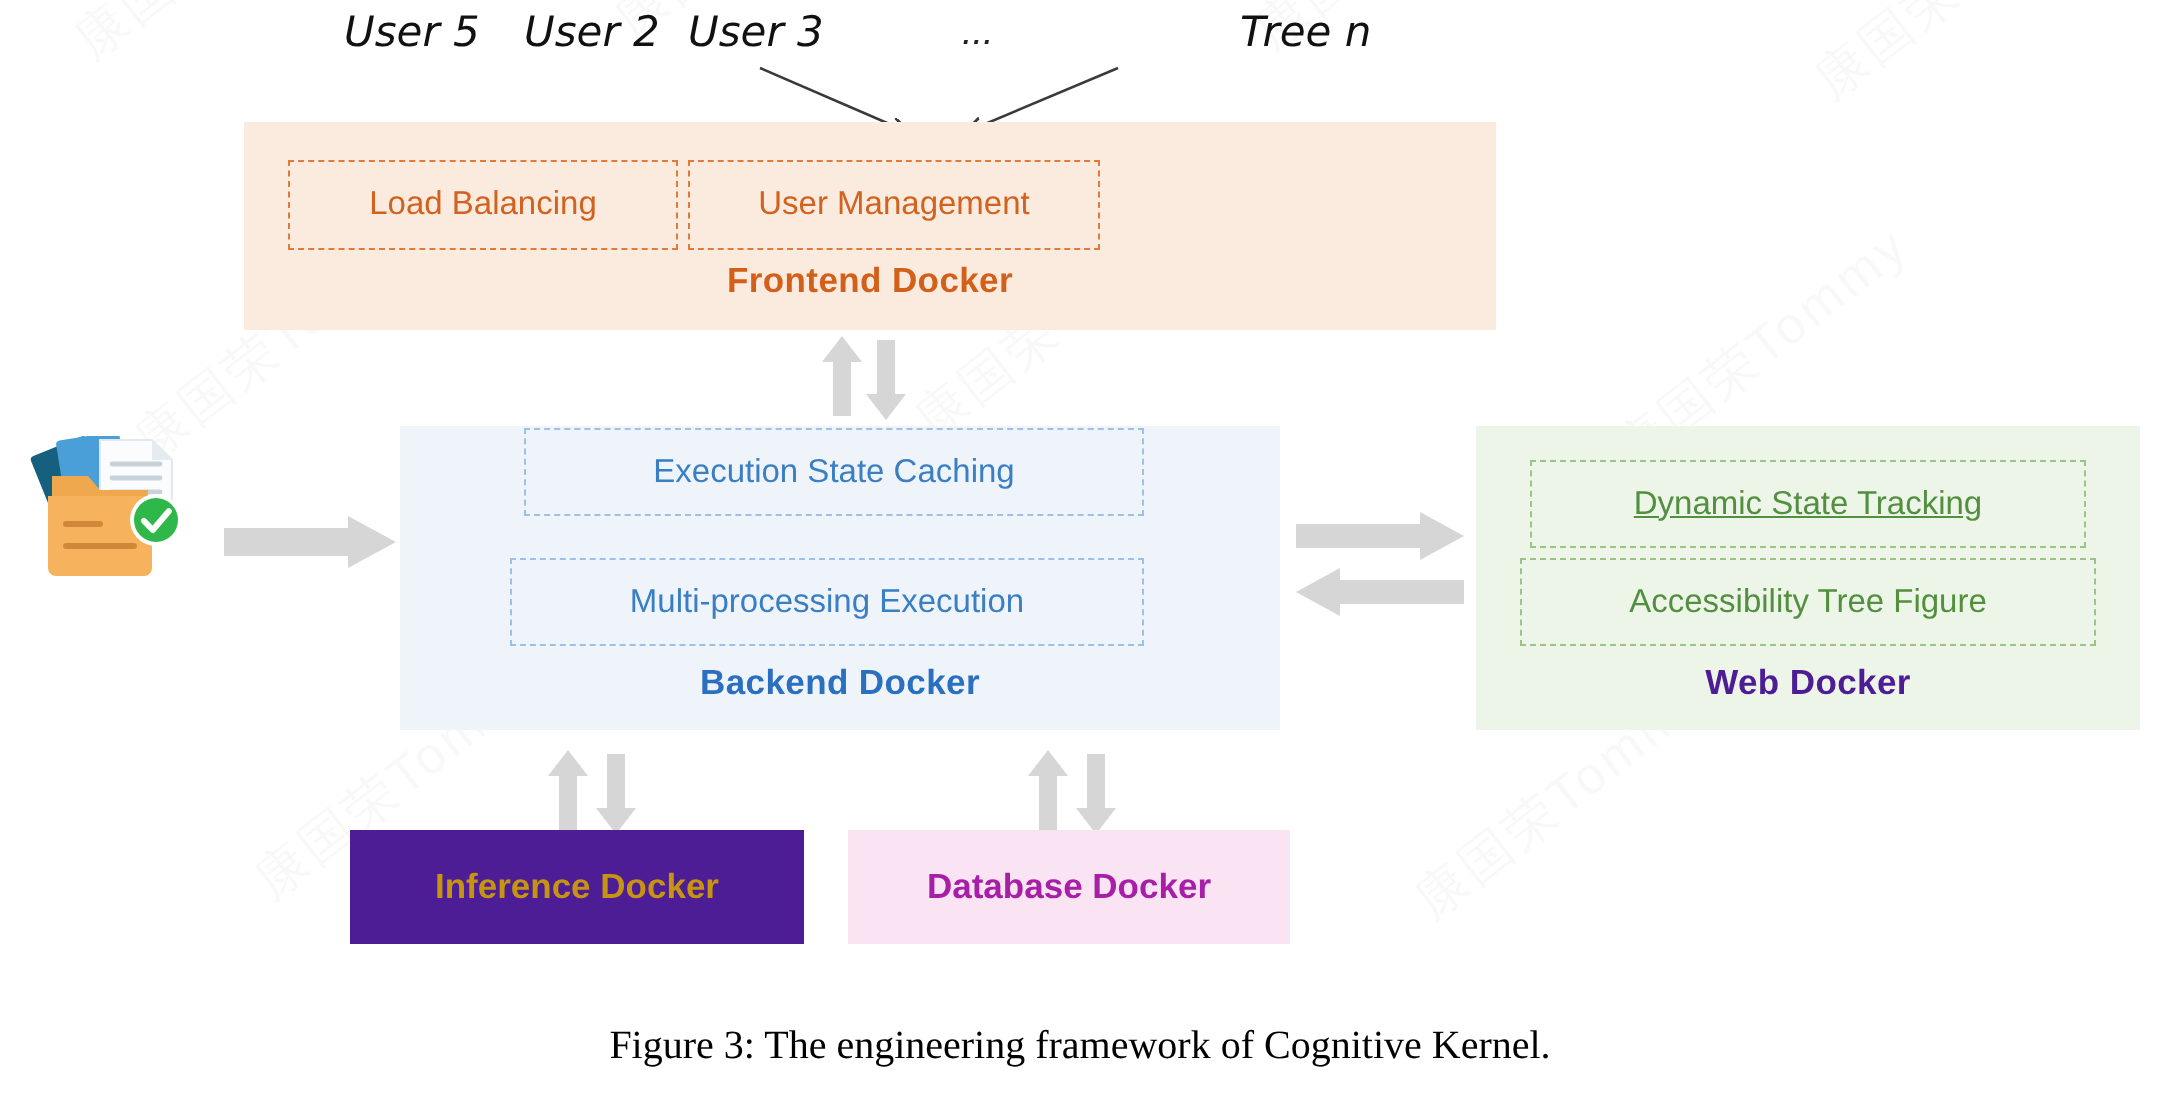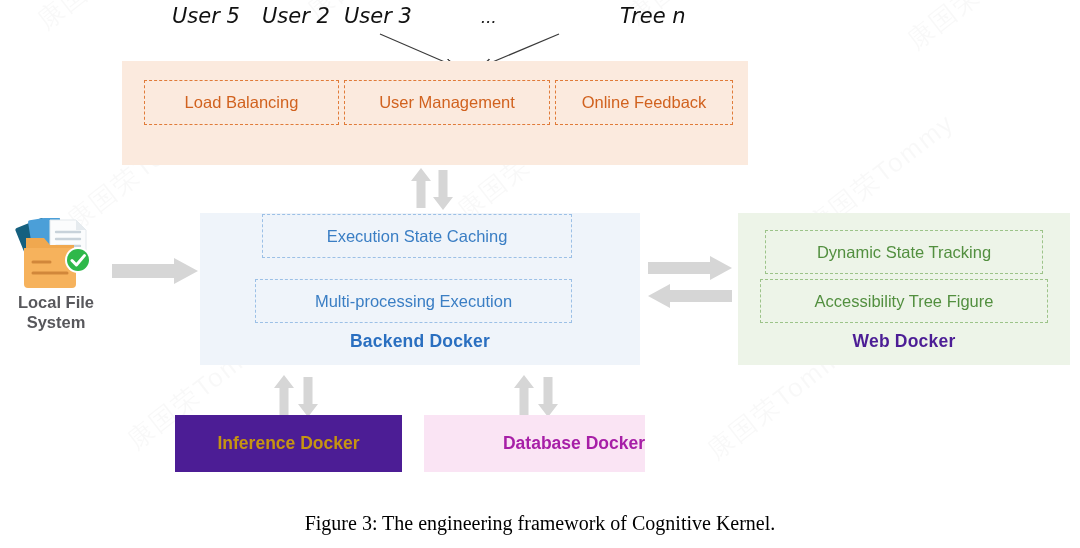--- a/index.html
+++ b/index.html
@@ -97,23 +97,21 @@
     </svg>
   </div>
 
   <div class="panel frontend" style="left:122px;top:61px;width:626px;height:104px;">
     <div class="chip orange" style="left:22px;top:19px;width:195px;height:45px;">
       <span>Load Balancing</span>
     </div>
     <div class="chip orange" style="left:222px;top:19px;width:206px;height:45px;">
       <span>User Management</span>
     </div>
-    <div class="chip orange" style="left:433px;top:19px;width:178px;height:45px;">
-      <span>Online Feedback</span>
-    </div>
+    <div class="panel-title title-orange" style="top:69px;">Frontend Docker</div>
   </div>
 
   <div class="arrow" style="left:412px;top:168px;">
     <svg width="50" height="42" viewBox="0 0 50 42">
 
       <polygon points="9,0 19,13 13.5,13 13.5,40 4.5,40 4.5,13 -1,13" fill="#d6d6d6"></polygon>
 
       <polygon points="31,42 21,29 26.5,29 26.5,2 35.5,2 35.5,29 41,29" fill="#d6d6d6"></polygon>
     </svg>
   </div>
@@ -131,21 +129,21 @@
   <div class="arrow" style="left:648px;top:258px;">
     <svg width="86" height="56" viewBox="0 0 86 56">
 
       <polygon points="0,4 62,4 62,-2 84,10 62,22 62,16 0,16" fill="#d6d6d6"></polygon>
 
       <polygon points="84,32 22,32 22,26 0,38 22,50 22,44 84,44" fill="#d6d6d6"></polygon>
     </svg>
   </div>
 
   <div class="panel web" style="left:738px;top:213px;width:332px;height:152px;">
-    <div class="chip green" style="left:27px;top:17px;width:278px;height:44px;">
+    <div class="chip green" style="left:27px;top:17px;width:278px;height:44px;text-decoration:underline;">
       <span>Dynamic State Tracking</span>
     </div>
     <div class="chip green" style="left:22px;top:66px;width:288px;height:44px;">
       <span>Accessibility Tree Figure</span>
     </div>
     <div class="panel-title title-green" style="top:118px;">Web Docker</div>
   </div>
 
   <div class="arrow" style="left:272px;top:375px;">
     <svg width="50" height="42" viewBox="0 0 50 42">
@@ -157,21 +155,21 @@
   <div class="arrow" style="left:512px;top:375px;">
     <svg width="50" height="42" viewBox="0 0 50 42">
       <polygon points="12,0 22,13 16.5,13 16.5,40 7.5,40 7.5,13 2,13" fill="#d6d6d6"></polygon>
       <polygon points="36,42 26,29 31.5,29 31.5,2 40.5,2 40.5,29 46,29" fill="#d6d6d6"></polygon>
     </svg>
   </div>
 
   <div class="mini inference" style="left:175px;top:415px;width:227px;height:57px;">
     <span>Inference Docker</span>
   </div>
-  <div class="mini database" style="left:424px;top:415px;width:221px;height:57px;justify-content:flex-end;">
+  <div class="mini database" style="left:424px;top:415px;width:221px;height:57px;">
     <span>Database Docker</span>
   </div>
 
   <div class="arrow" style="left:112px;top:258px;">
     <svg width="90" height="26" viewBox="0 0 90 26">
       <polygon points="0,6 62,6 62,0 86,13 62,26 62,20 0,20" fill="#d6d6d6"></polygon>
     </svg>
   </div>
 
   <div class="fileicon" style="left:10px;top:218px;">
@@ -200,20 +198,16 @@
       <g stroke="#d1873a" stroke-width="3" stroke-linecap="round">
         <line x1="23" y1="44" x2="40" y2="44"></line>
         <line x1="23" y1="55" x2="57" y2="55"></line>
       </g>
 
       <circle cx="68" cy="42" r="13" fill="#fff"></circle>
       <circle cx="68" cy="42" r="11" fill="#2fb84a"></circle>
       <path d="M62,42.5 L66.4,47 L74.4,37.6" fill="none" stroke="#fff" stroke-width="3" stroke-linecap="round" stroke-linejoin="round"></path>
     </svg>
   </div>
-  <div class="fs-label" style="left:0px;top:292px;width:112px;">
-    <div>Local File</div>
-    <div>System</div>
-  </div>
 
   <div class="caption" style="top:512px;">Figure 3: The engineering framework of Cognitive Kernel.</div>
 
 </div>
 
 </body></html>

